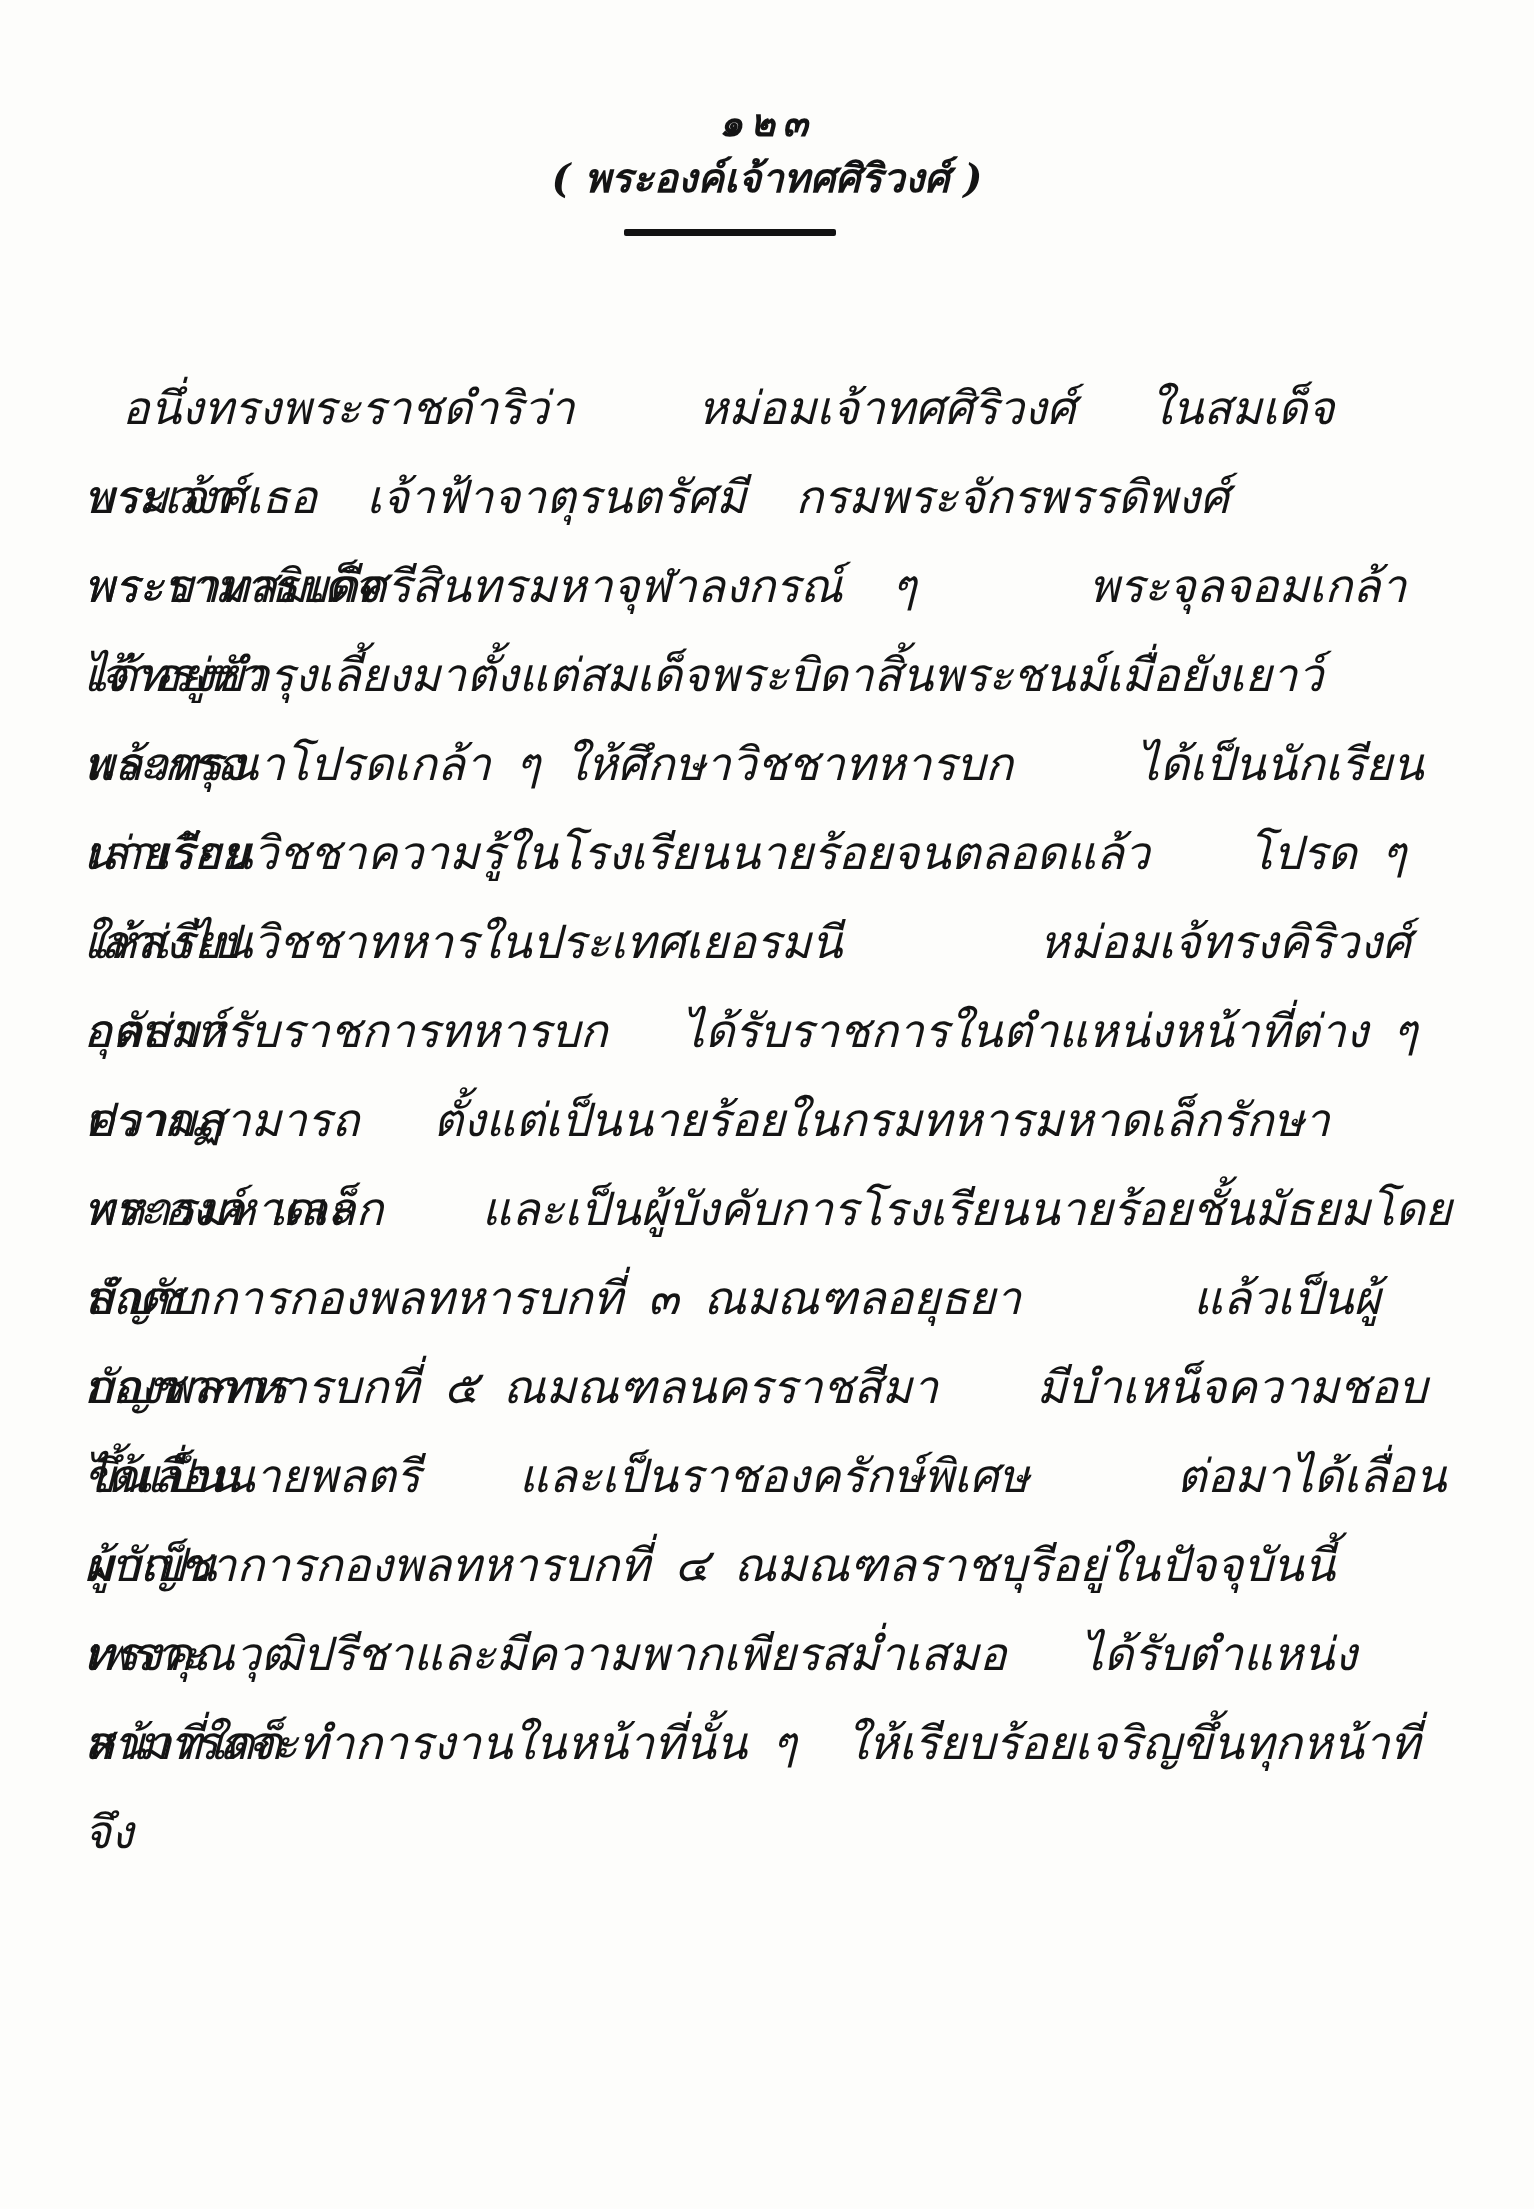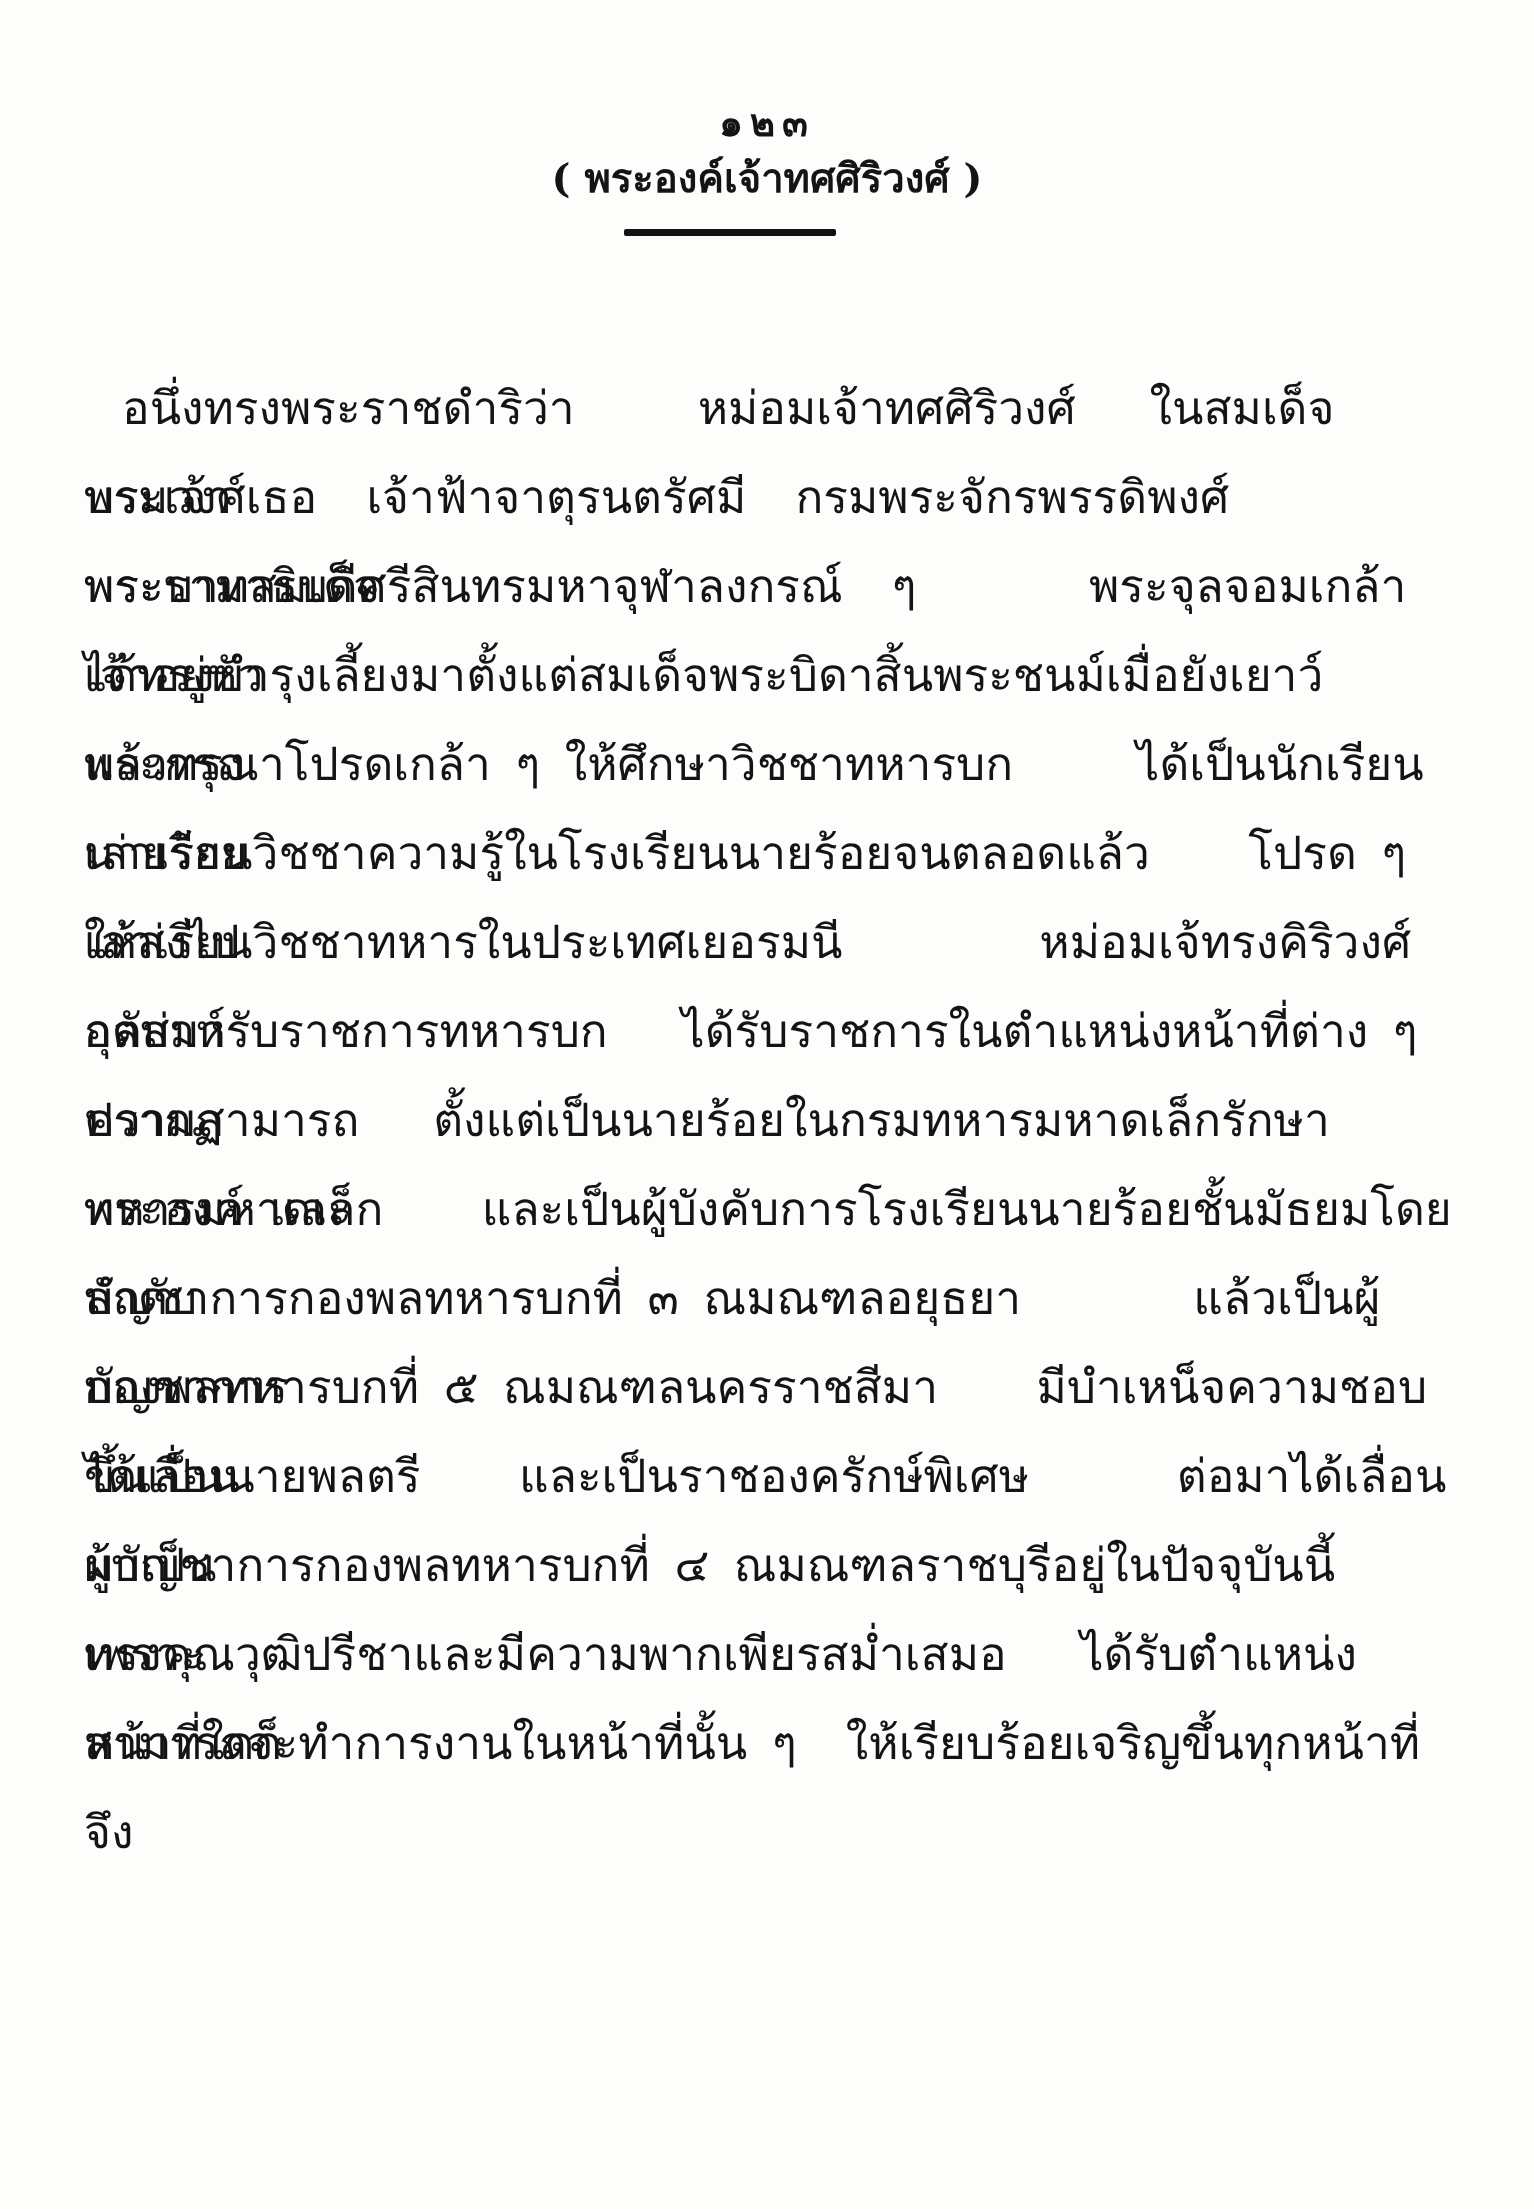--- a/index.html
+++ b/index.html
@@ -9,20 +9,21 @@
   }
   .page {
     position: relative;
     width: 1534px;
     height: 2209px;
     margin: 0 auto;
     background: #fdfdfb;
     color: #141414;
     font-family: "DejaVu Serif", "Liberation Serif", serif;
     overflow: hidden;
+    font-style: italic;
   }
   .page-number {
     position: absolute;
     top: 92px;
     left: 0;
     width: 100%;
     text-align: center;
     font-size: 38px;
     font-weight: bold;
     letter-spacing: 7px;

